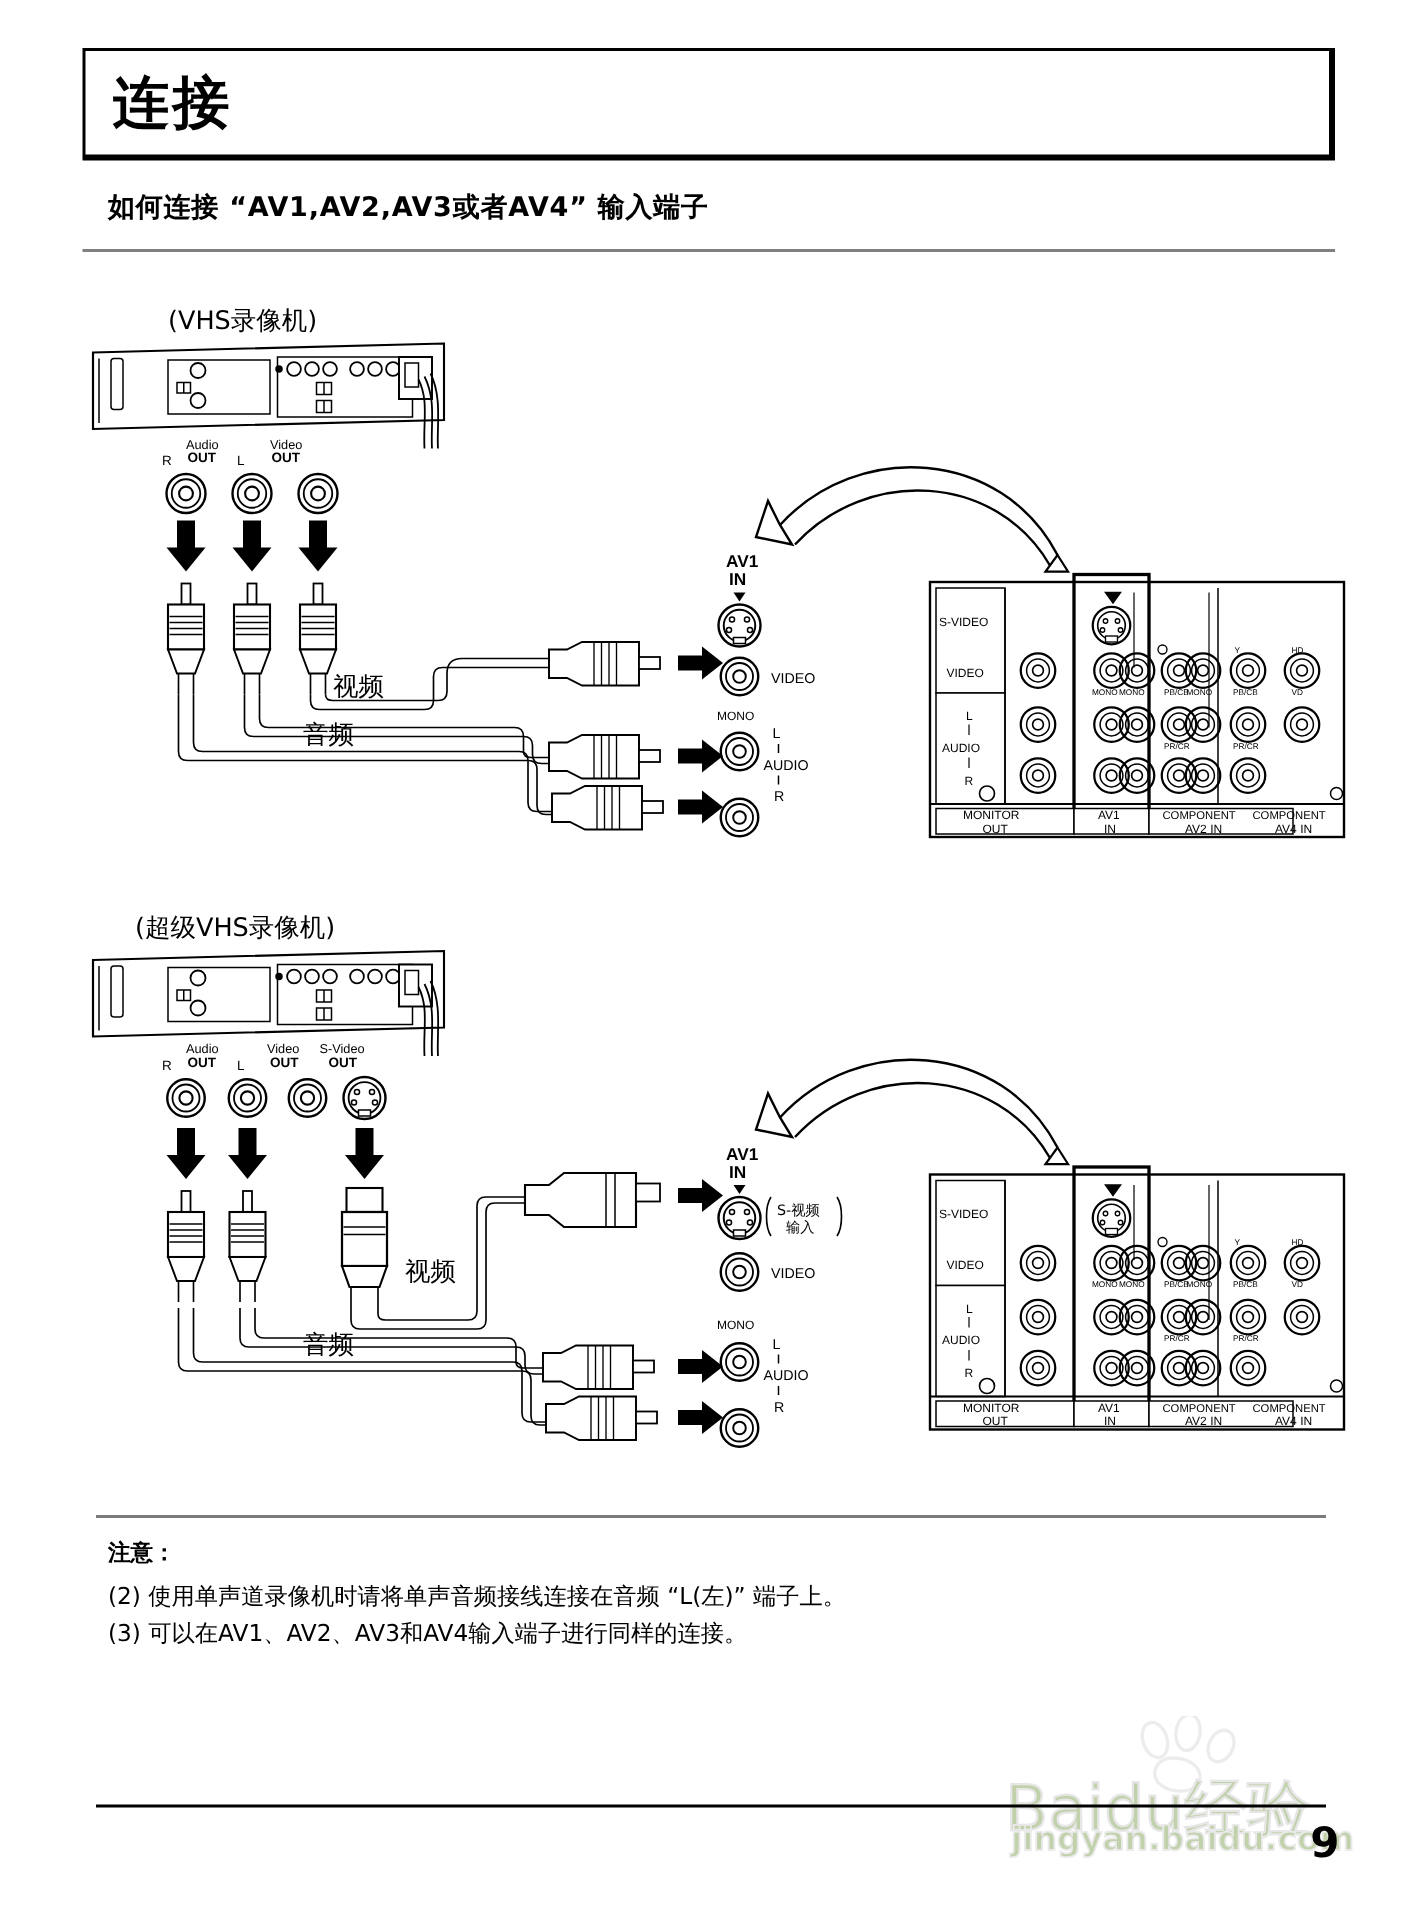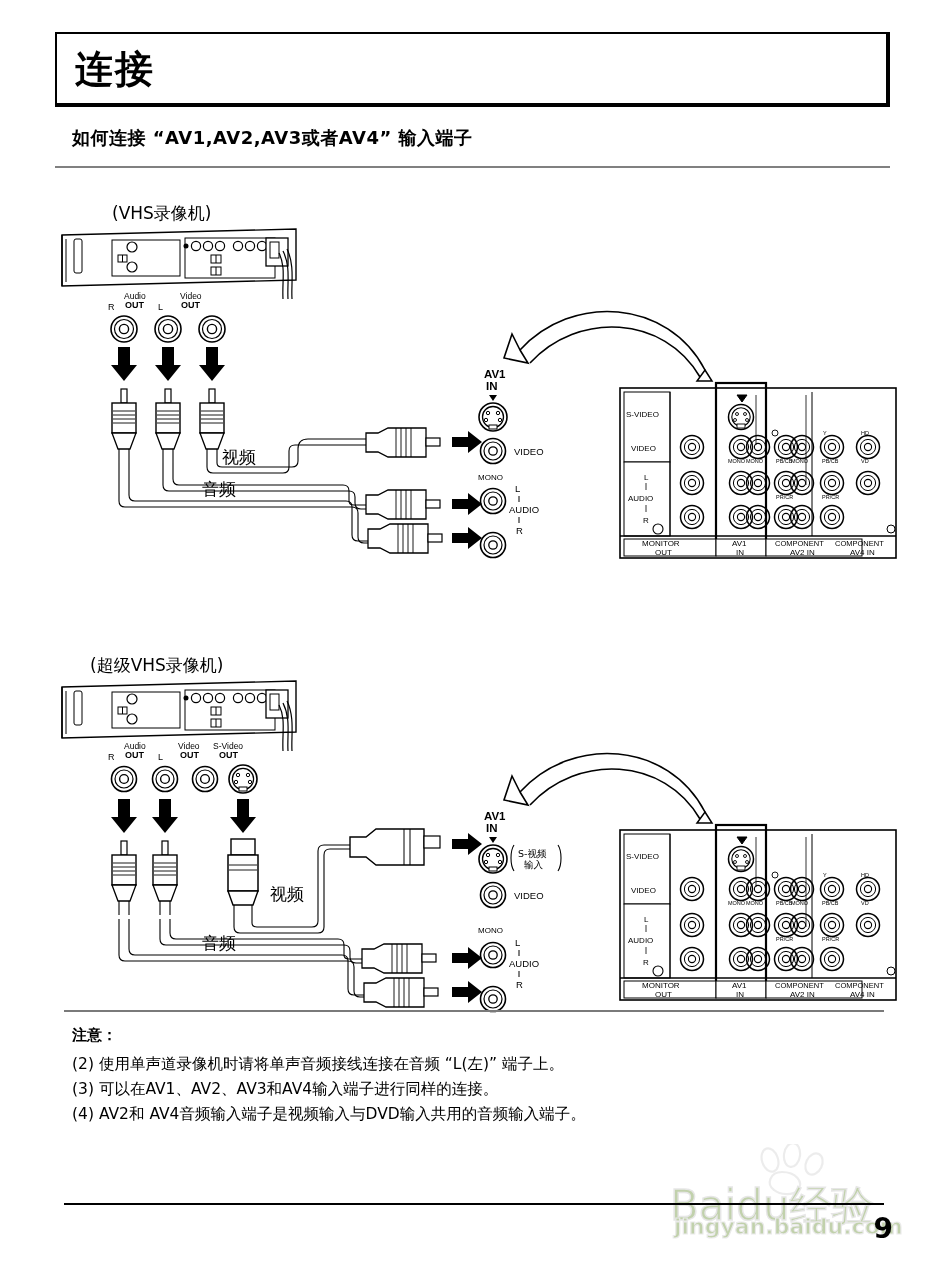--- a/index.html
+++ b/index.html
@@ -470,21 +470,21 @@
         <text x="732" y="351" font-size="8">AV1</text>
         <text x="736" y="360" font-size="8">IN</text>
         <text x="775" y="351" font-size="7.5">COMPONENT</text>
         <text x="790" y="360" font-size="8">AV2  IN</text>
         <text x="835" y="351" font-size="7.5">COMPONENT</text>
         <text x="850" y="360" font-size="8">AV4  IN</text>
       </g>
     </svg>
   </div>
 
-  <div class="diagram" style="left:0px; top:600px;margin-top:47px;">
+  <div class="diagram" style="left:0px; top:600px;">
     <svg width="943" height="390" viewBox="0 0 943 390">
 
       <text class="lbl-cn" x="90" y="24" font-size="17">(超级VHS录像机)</text>
 
       <g fill="none" stroke="#000" stroke-width="1.4">
         <path d="M62,40 L296,34 L296,85 L62,91 Z" fill="#fff"></path>
         <path d="M62,40 L62,91"></path>
         <path d="M66,44 L66,87" stroke-width="1"></path>
         <rect x="74" y="44" width="8" height="34" rx="2" stroke-width="1"></rect>
         <rect x="112" y="45" width="68" height="36" stroke-width="1" fill="#fff"></rect>
@@ -812,21 +812,20 @@
         <text x="850" y="350" font-size="8">AV4  IN</text>
       </g>
     </svg>
   </div>
 
   <div class="notes-rule"></div>
   <div class="notes">
     <div class="notes-title">注意：</div>
     <div class="note-line">(2) 使用单声道录像机时请将单声音频接线连接在音频 “L(左)” 端子上。</div>
     <div class="note-line">(3) 可以在AV1、AV2、AV3和AV4输入端子进行同样的连接。</div>
-    <div class="note-line">(4) AV2和 AV4音频输入端子是视频输入与DVD输入共用的音频输入端子。</div>
   </div>
 
   <div class="watermark">
     <svg class="wm-paw" viewBox="0 0 78 52">
       <g fill="none" stroke="#c9c9c9" stroke-width="2.2">
         <ellipse cx="18" cy="16" rx="8" ry="12" transform="rotate(-18 18 16)"></ellipse>
         <ellipse cx="40" cy="11" rx="8" ry="12" transform="rotate(8 40 11)"></ellipse>
         <ellipse cx="62" cy="20" rx="8" ry="11" transform="rotate(26 62 20)"></ellipse>
         <path d="M22,46 C14,40 18,28 30,28 C44,28 52,38 46,46 C41,52 28,51 22,46 Z"></path>
       </g>

